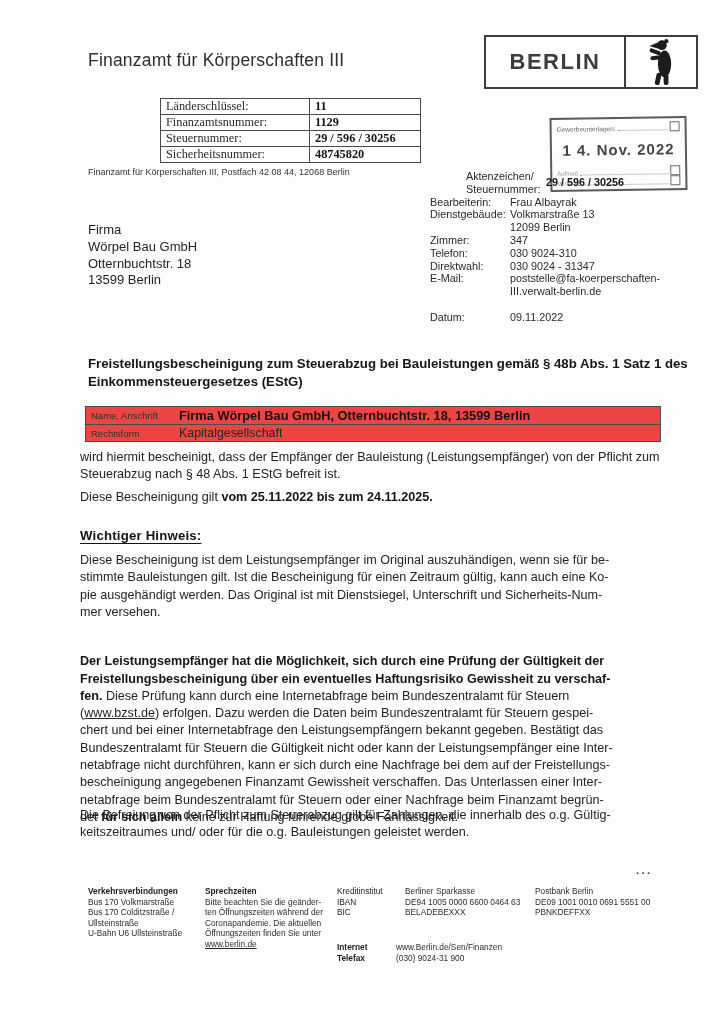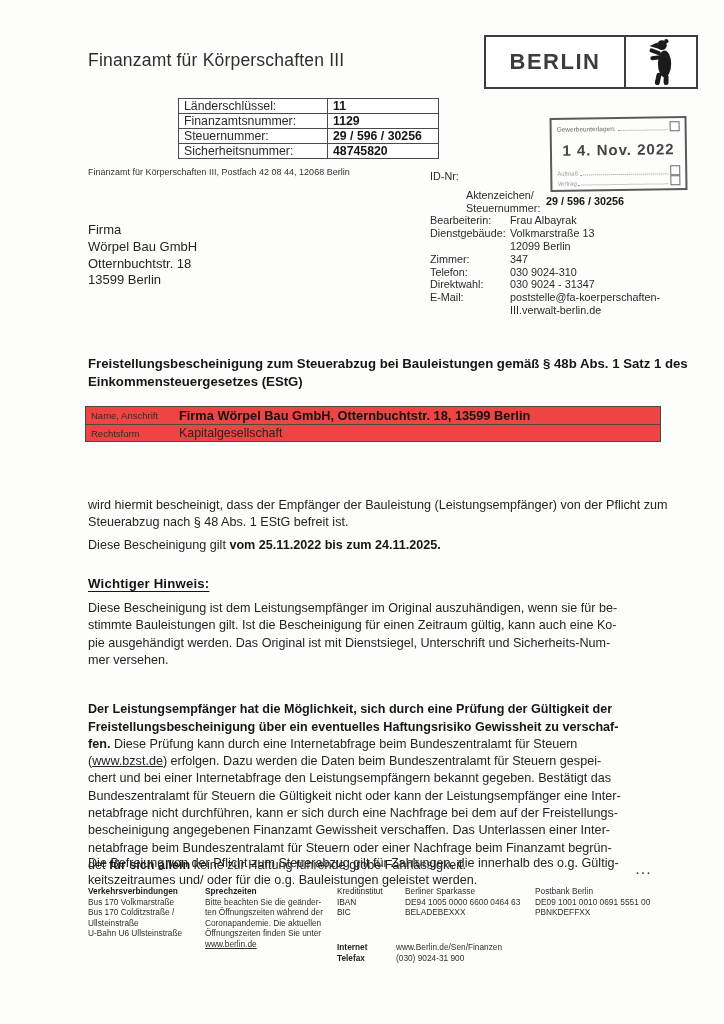--- a/index.html
+++ b/index.html
@@ -15,21 +15,21 @@
 
   
   .agency{left:88px;top:50px;font-size:17.5px;letter-spacing:.2px;color:#2e2e2e;}
   .logo{left:484px;top:35px;width:214px;height:54px;border:2.5px solid #3d3d3d;
         display:flex;align-items:stretch;background:#fff;box-sizing:border-box;}
   .logo-text{flex:1;display:flex;align-items:center;justify-content:center;
         font-size:22px;font-weight:700;letter-spacing:1.5px;color:#3d3d3d;}
   .logo-bear{width:70px;border-left:2px solid #3d3d3d;display:flex;align-items:center;justify-content:center;}
 
   
-  .reftable{left:178px;top:98px;border-collapse:collapse;}
+  .reftable{left:160px;top:98px;border-collapse:collapse;font-family:Liberation Serif, serif;}
   .reftable td{border:1.5px solid #4a4a4a;font-size:12.3px;padding:0 5px;height:14px;background:#fff;}
   .reftable td.lbl{width:138px;color:#2a2a2a;}
   .reftable td.val{width:100px;font-weight:700;color:#141414;}
 
   
   .stamp{left:550px;top:117px;width:137px;height:74px;border:2px solid #5a5a5a;
          box-sizing:border-box;display:flex;flex-direction:column;padding:3px 5px;
          transform:rotate(-.8deg);color:#6a6a6a;background:transparent;}
   .stamp-row{display:flex;align-items:flex-end;}
   .stamp-row .txt{font-size:6.5px;white-space:nowrap;}
@@ -55,21 +55,21 @@
   
   .doctitle{left:88px;top:355px;width:610px;font-size:13.2px;font-weight:700;line-height:17.5px;color:#161616;}
   .stable{left:85px;top:406px;width:576px;border:1.5px solid #4a4a4a;background:#ef4444;box-sizing:border-box;}
   .srow{display:flex;align-items:center;height:17px;padding:0 5px;}
   .srow + .srow{border-top:1px solid #4a4a4a;height:16px;}
   .slabel{flex:0 0 88px;font-size:9.5px;color:#2e2e2e;}
   .sval-bold{font-size:12.8px;font-weight:700;color:#141414;white-space:nowrap;}
   .sval{font-size:12.4px;white-space:nowrap;}
 
   
-  .para{left:88px;top:0;width:600px;font-size:12.6px;line-height:17.3px;color:#242424;margin-top:48px;}
+  .para{left:80px;top:0;width:600px;font-size:12.6px;line-height:17.3px;color:#242424;}
   .certify{top:449px;}
   .validity{top:489px;}
   .hinweis{top:527px;font-size:13.2px;font-weight:700;text-decoration:underline;
            text-underline-offset:2.5px;color:#141414;letter-spacing:.2px;}
   .p1{top:552px;}
   .p2{top:636px;}
   .p3{top:807px;}
   .ul{text-decoration:underline;}
   .dots{left:636px;top:864px;font-size:11px;font-weight:700;letter-spacing:2.5px;color:#3a3a3a;}
 
@@ -148,24 +148,20 @@
 <div class="abs sender">Finanzamt für Körperschaften III, Postfach 42 08 44, 12068 Berlin</div>
 
 <div class="abs recipient">
   <div>Firma</div>
   <div>Wörpel Bau GmbH</div>
   <div>Otternbuchtstr. 18</div>
   <div>13599 Berlin</div>
 </div>
 
 <div class="abs info">
-  <div class="irow mb6">
-    <span class="ilabel">ID-Nr:</span>
-    <span class="ivalue"></span>
-  </div>
   <div class="irow vcenter">
     <span class="ilabel">Aktenzeichen/
 Steuernummer:</span>
     <span class="ivalue bold">29 / 596 / 30256</span>
   </div>
   <div class="irow">
     <span class="ilabel">Bearbeiterin:</span>
     <span class="ivalue">Frau Albayrak</span>
   </div>
   <div class="irow">
@@ -182,20 +178,24 @@
     <span class="ivalue">030 9024-310</span>
   </div>
   <div class="irow">
     <span class="ilabel">Direktwahl:</span>
     <span class="ivalue">030 9024 - 31347</span>
   </div>
   <div class="irow">
     <span class="ilabel">E-Mail:</span>
     <span class="ivalue">poststelle@fa-koerperschaften-
 III.verwalt-berlin.de</span>
+  </div>
+  <div class="irow mt13">
+    <span class="ilabel">Datum:</span>
+    <span class="ivalue">09.11.2022</span>
   </div>
 </div>
 
 <div class="abs doctitle preline">Freistellungsbescheinigung zum Steuerabzug bei Bauleistungen gemäß § 48b Abs. 1 Satz 1 des
 Einkommensteuergesetzes (EStG)</div>
 
 <div class="abs stable">
   <div class="srow">
     <span class="slabel">Name, Anschrift</span>
     <span class="sval-bold">Firma Wörpel Bau GmbH, Otternbuchtstr. 18, 13599 Berlin</span>

